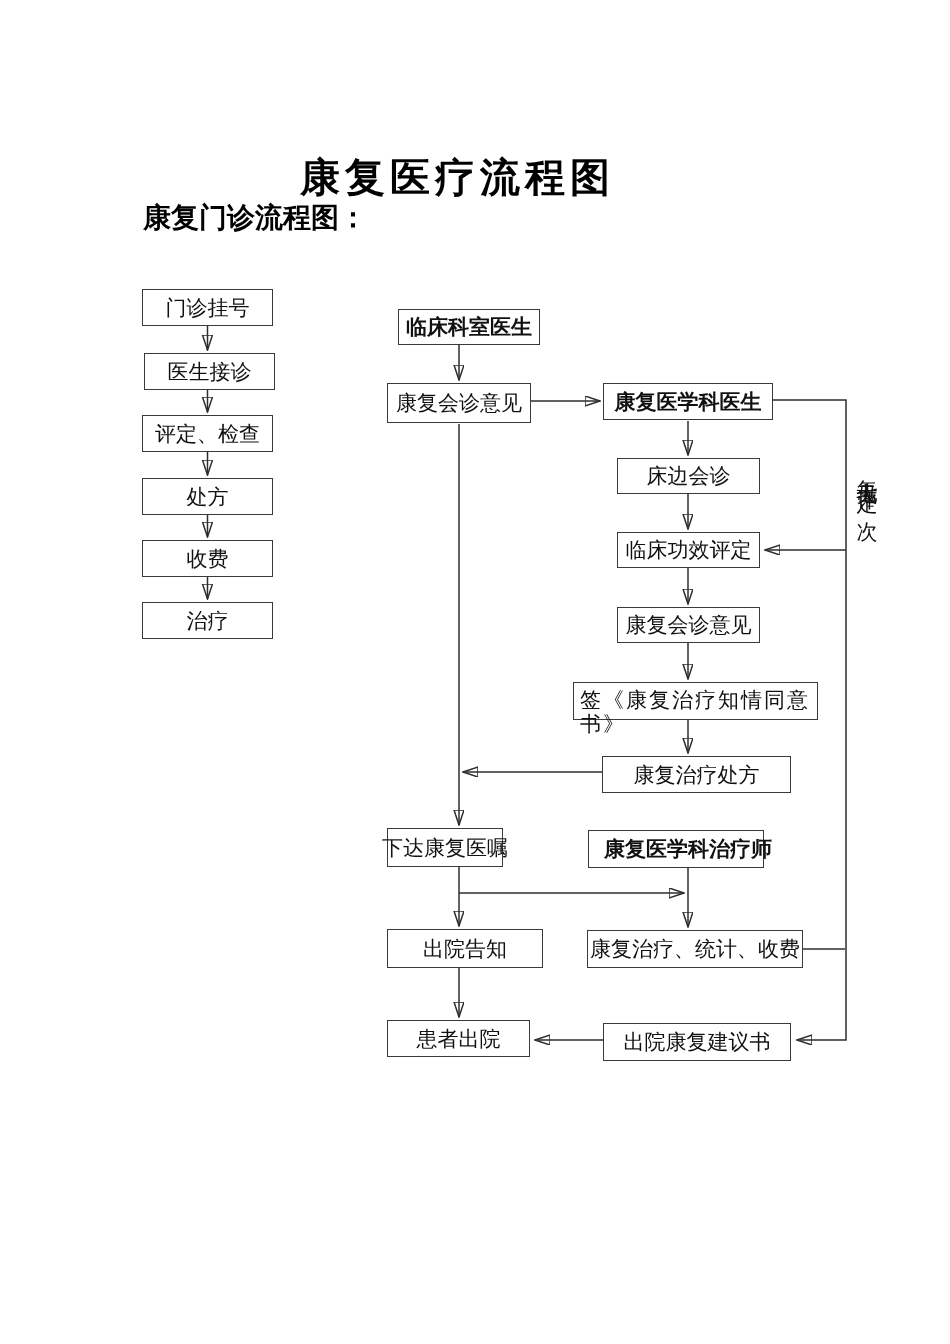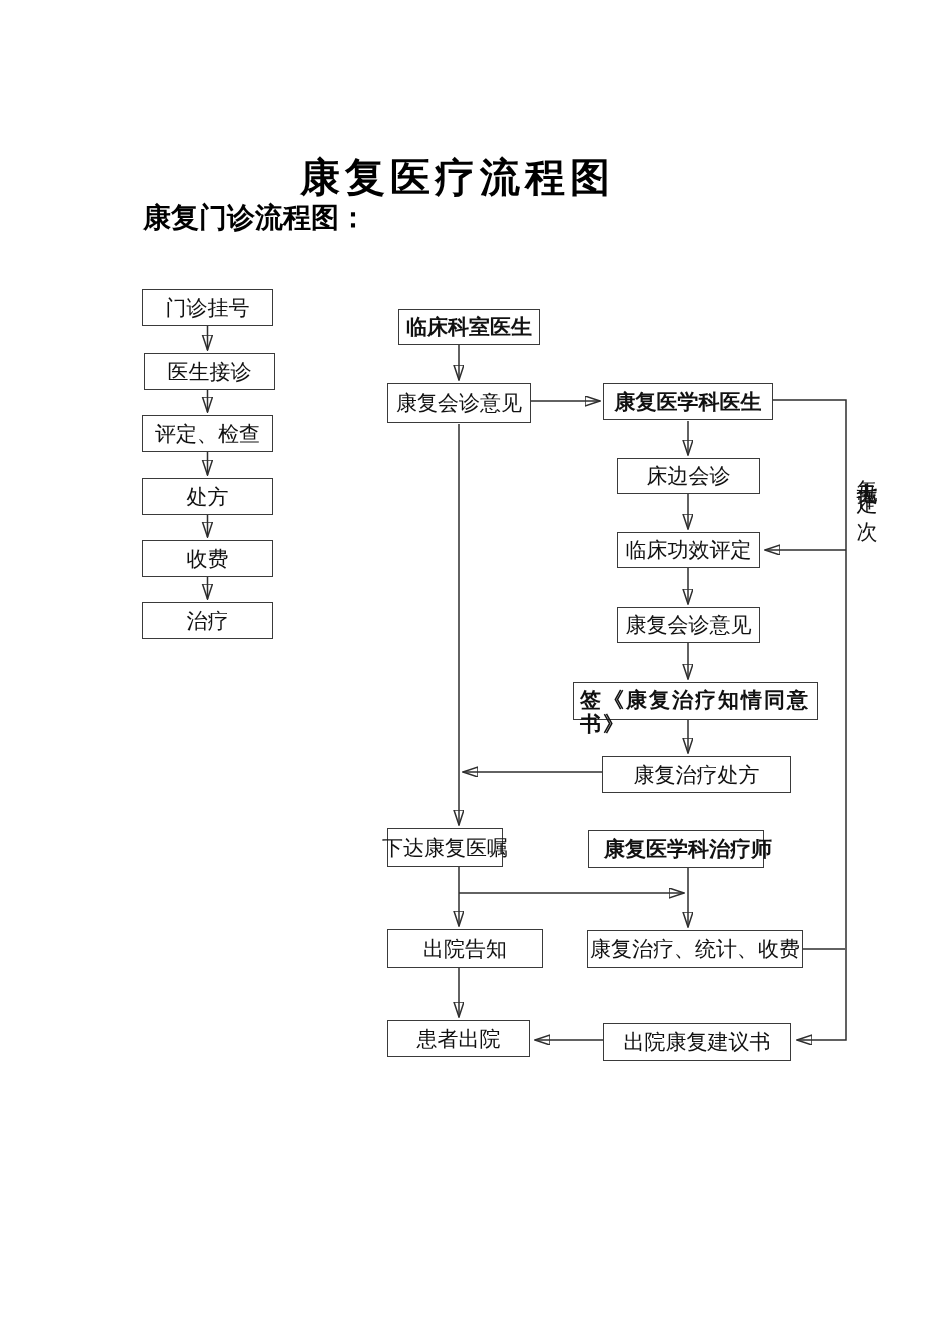--- a/index.html
+++ b/index.html
@@ -20,21 +20,21 @@
   #subheading-left { left:143px; }
   #subheading-right { left:378px; }
   .fbox {
     position:absolute; box-sizing:border-box; border:1.5px solid #3a3a3a;
     background:#fff; display:flex; align-items:center; justify-content:center;
     font-size:21px; line-height:24px; color:#111; z-index:2; white-space:nowrap;
   }
   .fbox.bold { font-weight:bold; font-family:"Liberation Sans", sans-serif; }
   .fbox.wrapbox {
     display:block; white-space:normal; text-align:left;
-    padding:5px 6px 0 6px; letter-spacing:2px; overflow:visible;font-weight:bold;
+    padding:5px 6px 0 6px; letter-spacing:2px; overflow:visible;
   }
   #side-note {
     position:absolute; left:853px; top:463px; height:190px; z-index:2;
     writing-mode:vertical-rl; text-orientation:upright;
     font-size:21px; letter-spacing:3px; color:#111;
   }
   #flow-lines { position:absolute; left:0; top:0; z-index:1; pointer-events:none; }
   #flow-lines path, #flow-lines line { stroke:#2e2e2e; stroke-width:1.5; fill:none; }
 </style>
 </head>

